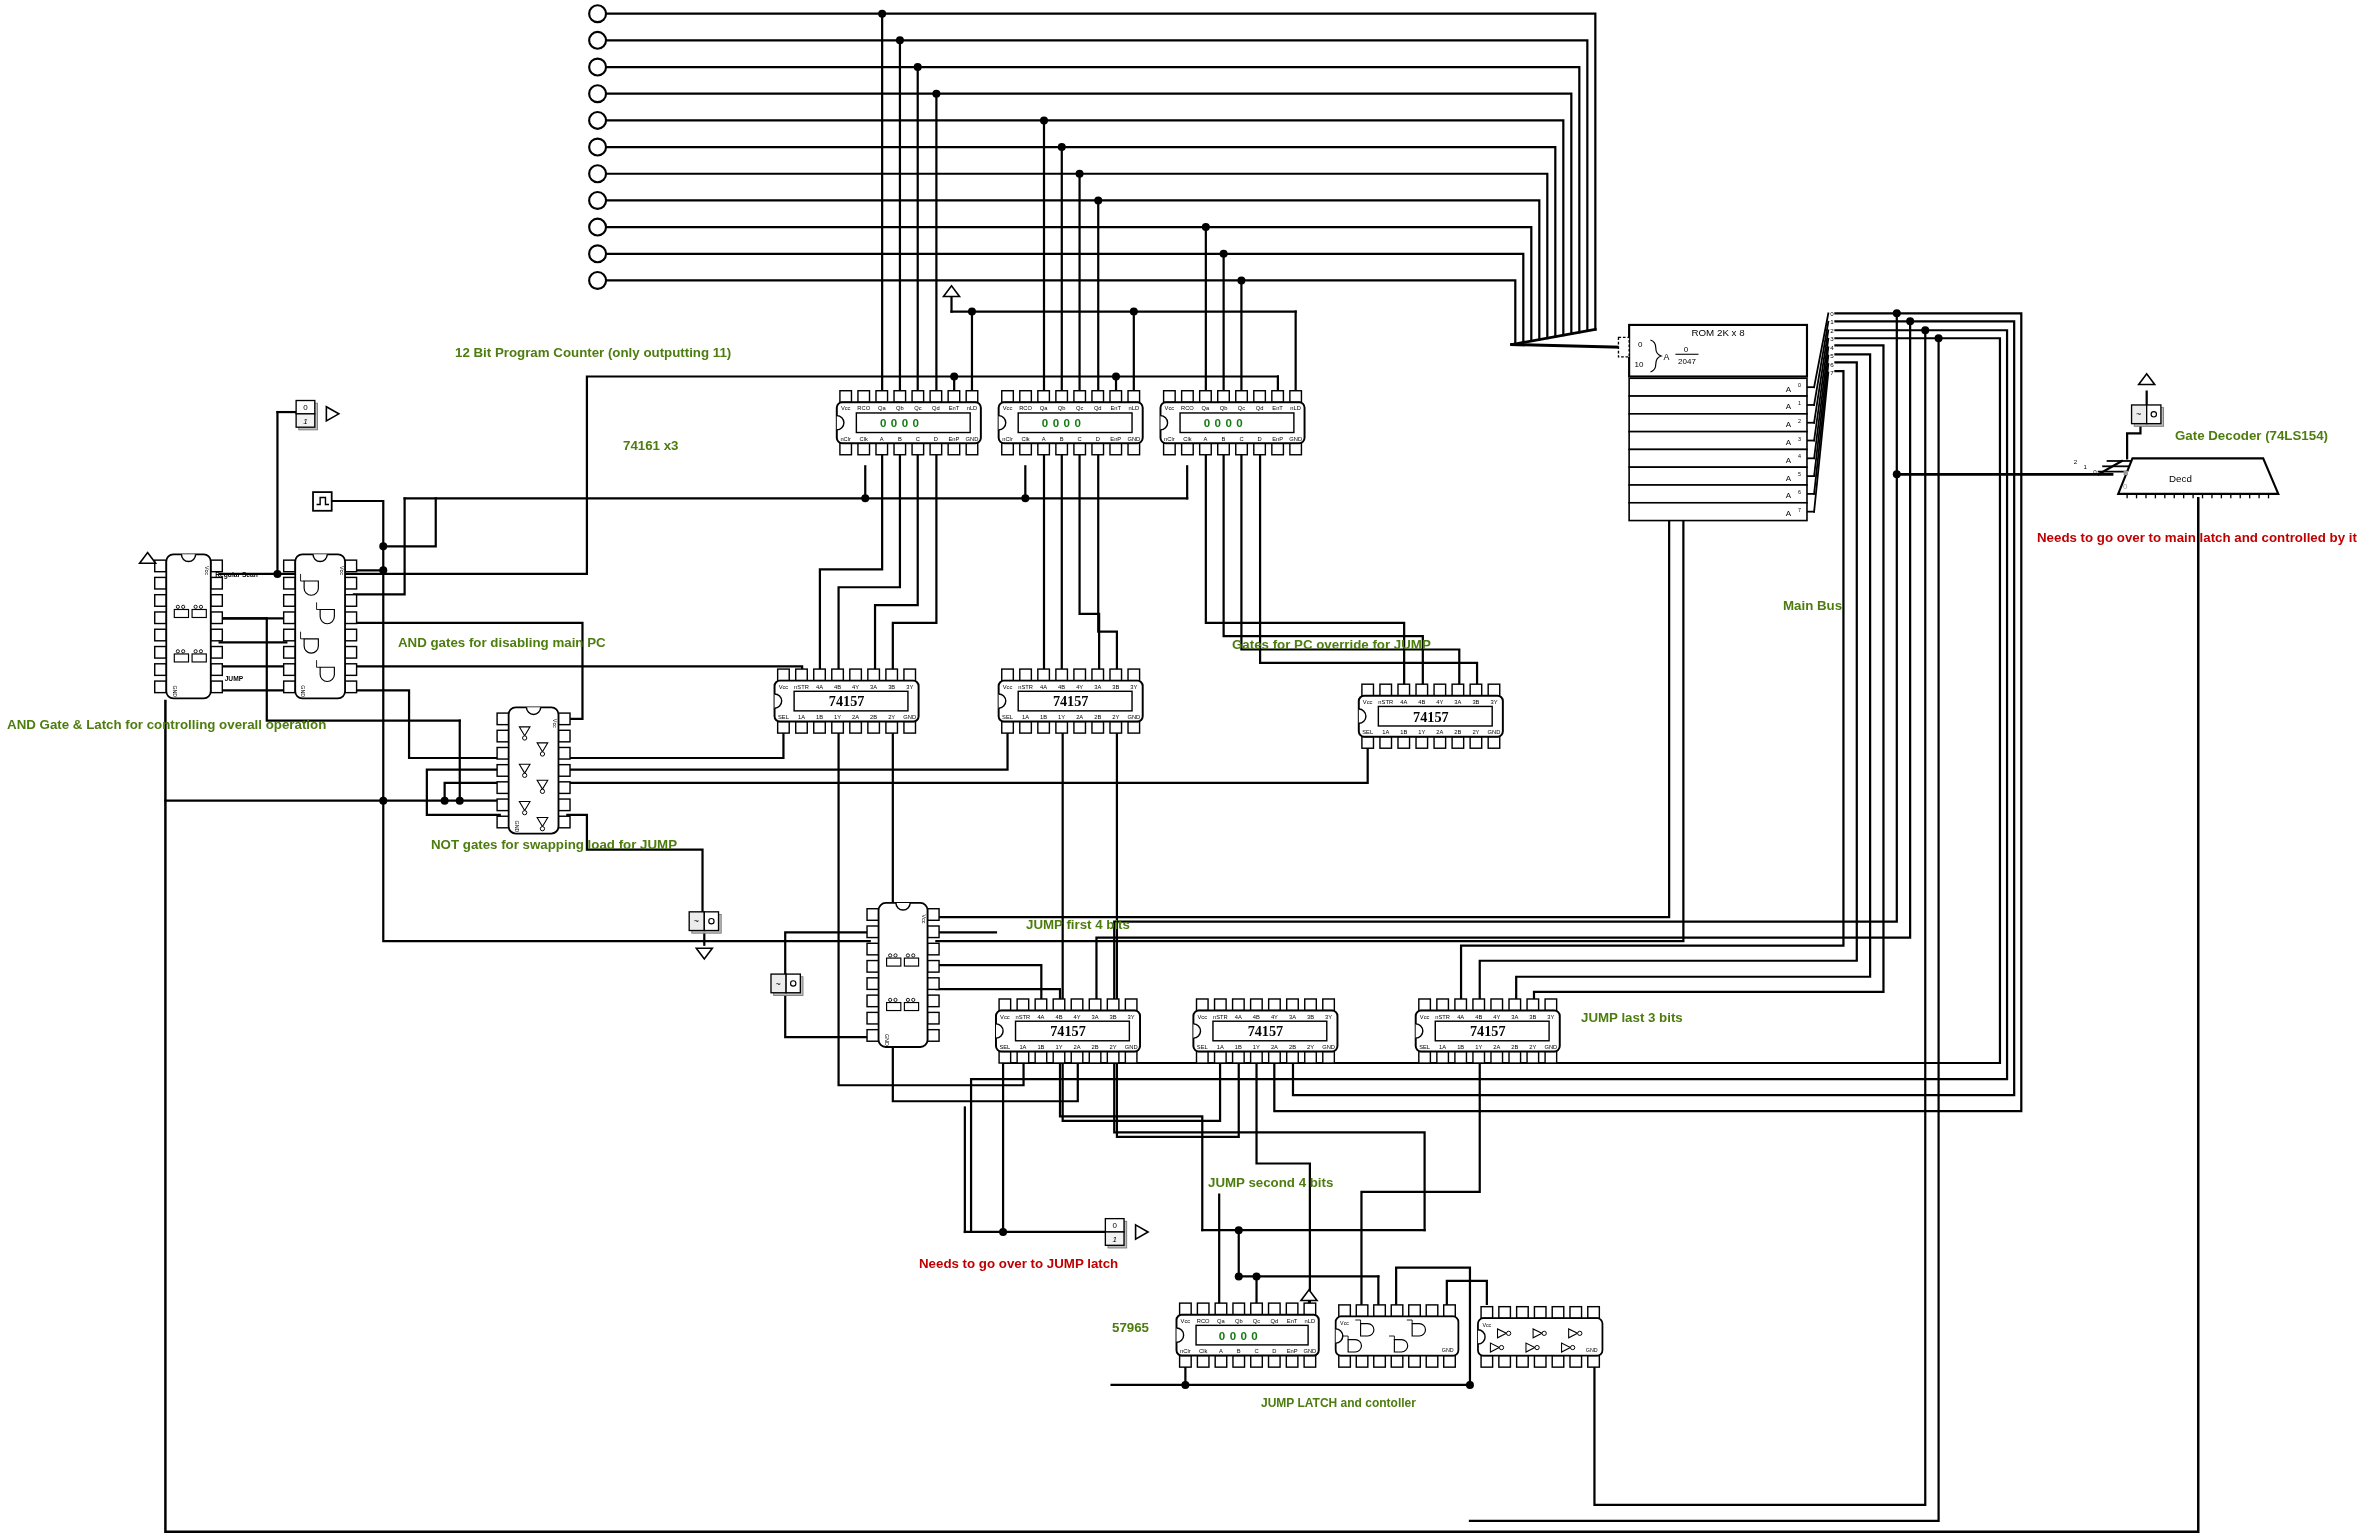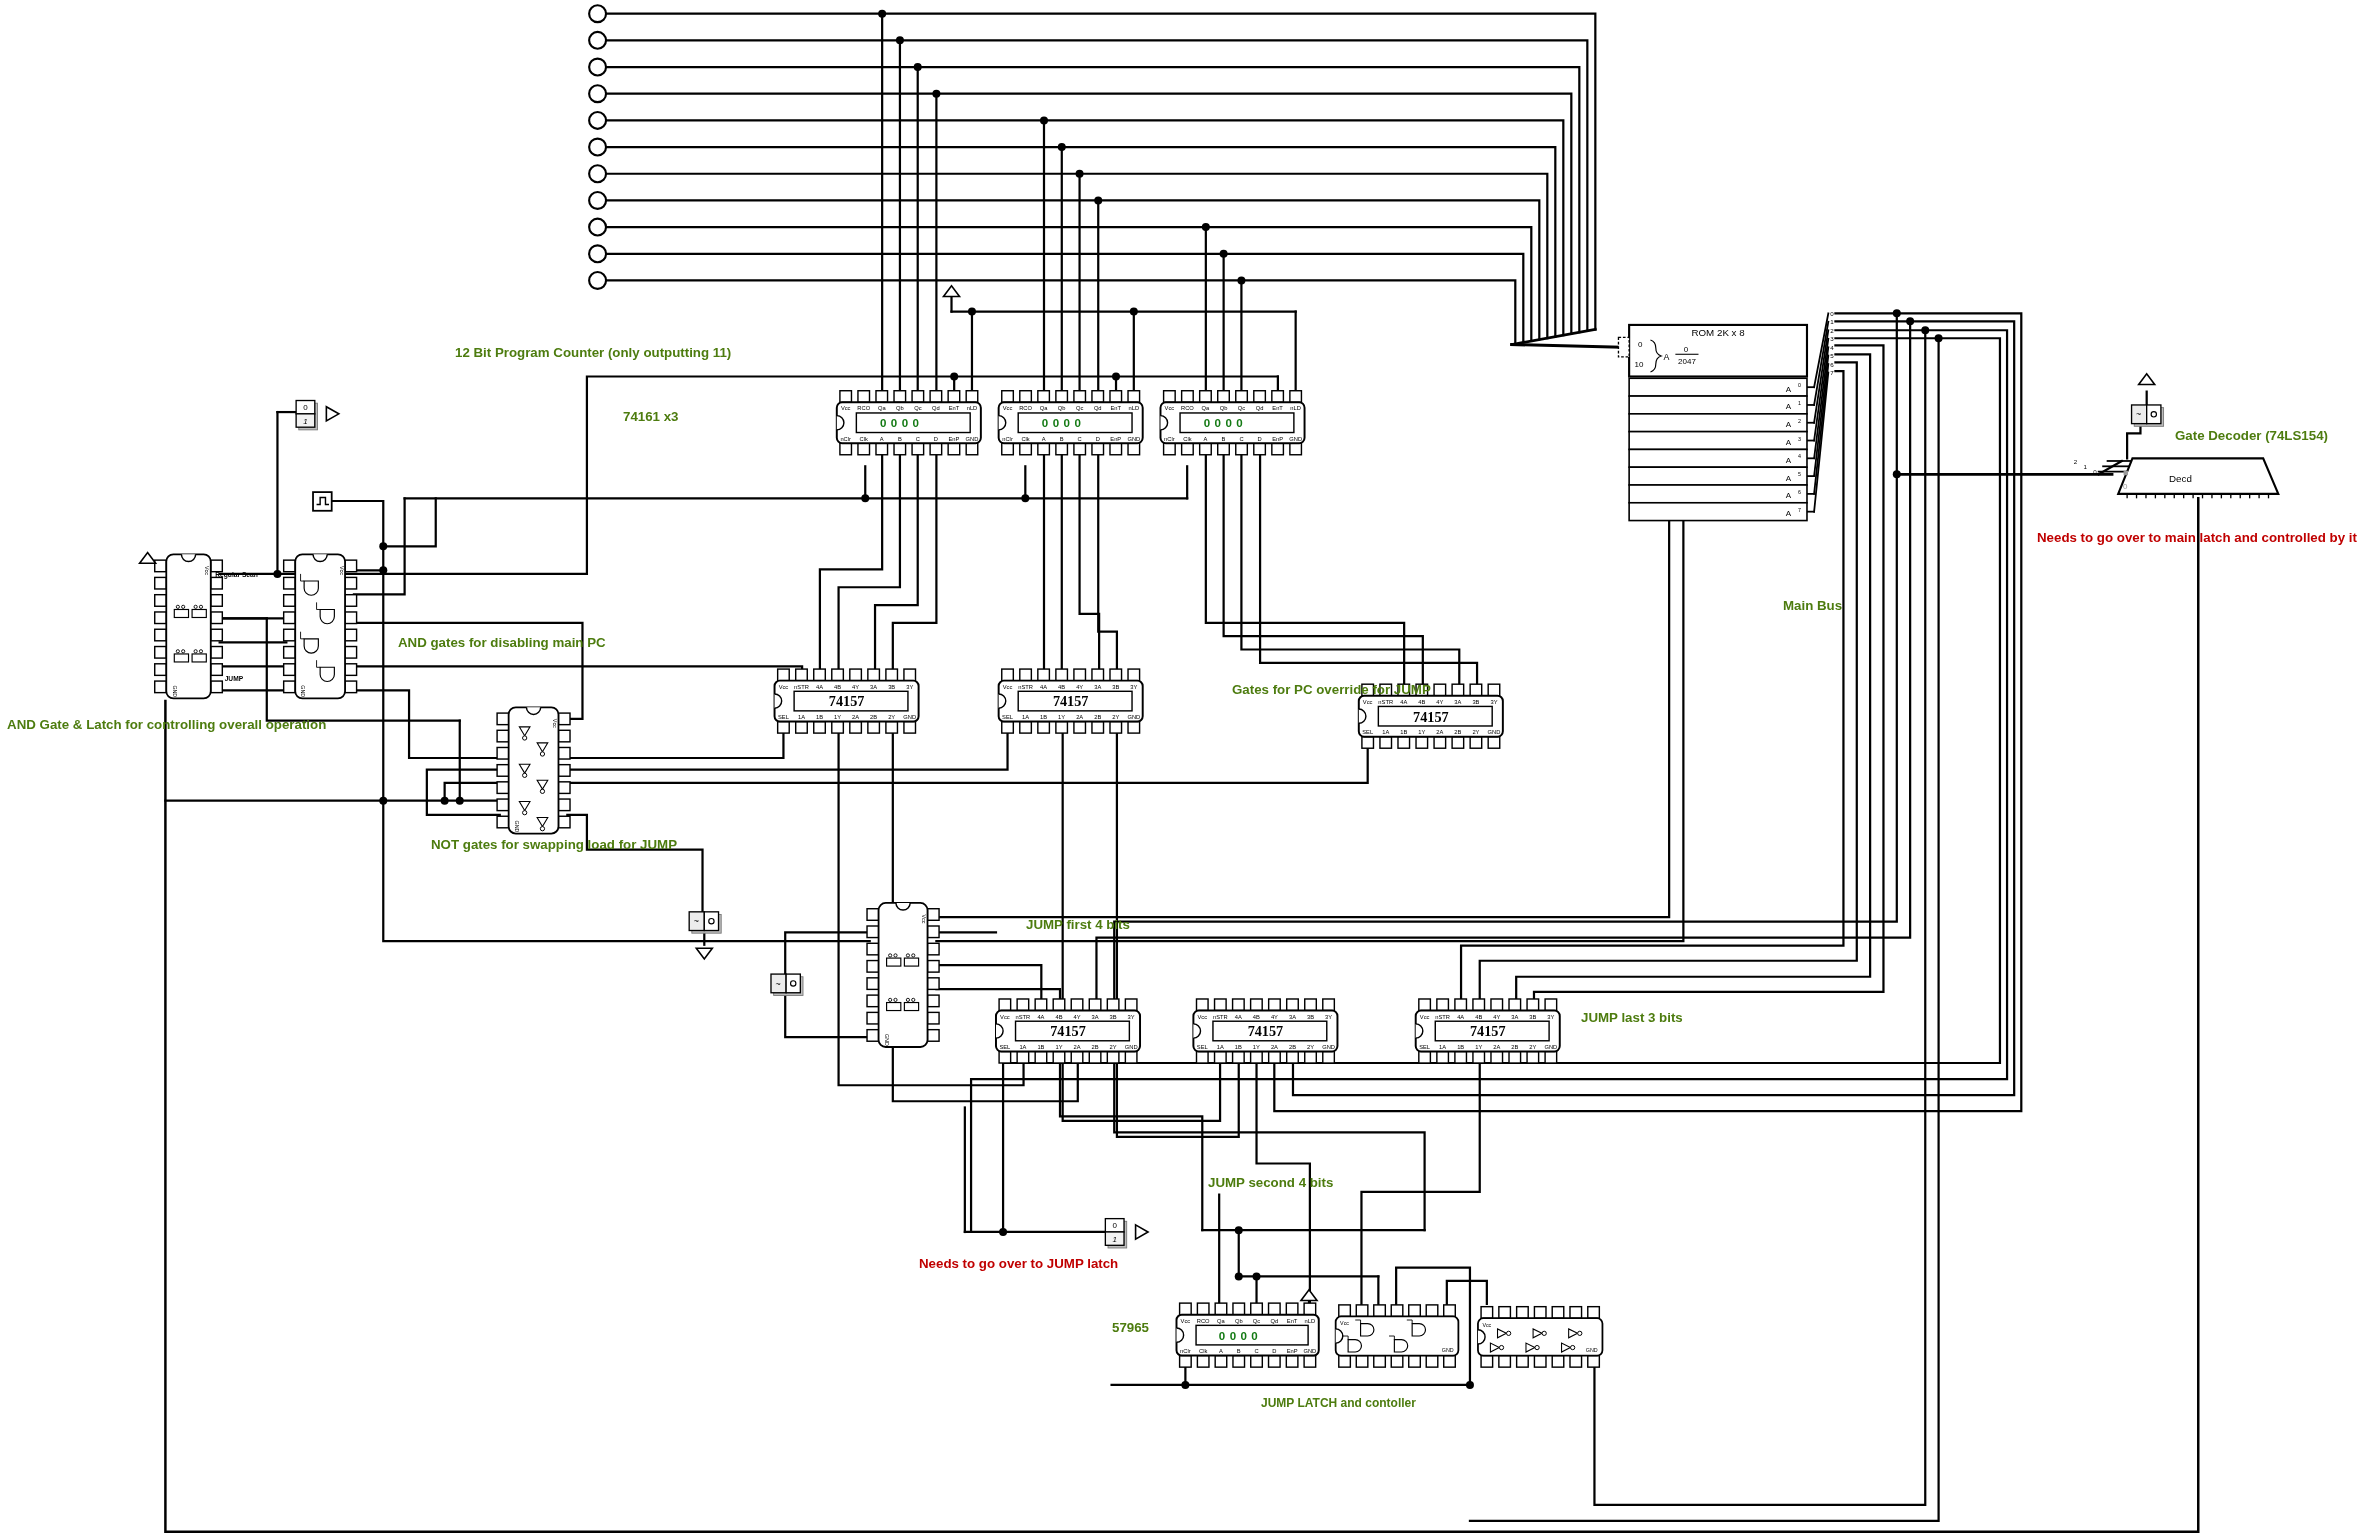--- a/index.html
+++ b/index.html
@@ -829,25 +829,25 @@
       <rect x="884" y="1095" width="16" height="21" fill="#fff" stroke="#000" stroke-width="1.5"></rect>
       <text x="875" y="1109" font-size="10" font-family="&quot;Liberation Sans&quot;,sans-serif" fill="#000" text-anchor="middle" font-weight="normal" transform="">~</text>
       <circle cx="892" cy="1105.5" r="3" fill="none" stroke="#000" stroke-width="1.3"></circle>
       <path d="M 783 1066 L 801 1066 L 792 1078 Z" fill="#fff" stroke="#000" stroke-width="1.8"></path>
       <path d="M 2405 432 L 2423 432 L 2414 420 Z" fill="#fff" stroke="#000" stroke-width="1.8"></path>
       <path d="M 1061 333 L 1079 333 L 1070 321 Z" fill="#fff" stroke="#000" stroke-width="1.8"></path>
       <path d="M 1463 1462 L 1481 1462 L 1472 1450 Z" fill="#fff" stroke="#000" stroke-width="1.8"></path>
     </svg>
 
   <div class="lbl" style="left:455px;top:345px">12 Bit Program Counter (only outputting 11)</div>
-  <div class="lbl" style="left:623px;top:409px">74161 x3</div>
+  <div class="lbl" style="left:623px;top:438px">74161 x3</div>
   <div class="lbl" style="left:398px;top:635px">AND gates for disabling main PC</div>
   <div class="lbl" style="left:7.1px;top:717px">AND Gate &amp; Latch for controlling overall operation</div>
   <div class="lbl" style="left:431px;top:837px">NOT gates for swapping load for JUMP</div>
-  <div class="lbl" style="left:1232px;top:682px">Gates for PC override for JUMP</div>
+  <div class="lbl" style="left:1232px;top:637px">Gates for PC override for JUMP</div>
   <div class="lbl" style="left:1783px;top:598px">Main Bus</div>
   <div class="lbl" style="left:2175px;top:428px">Gate Decoder (74LS154)</div>
   <div class="lbl red" style="left:2037px;top:530px">Needs to go over to main latch and controlled by it</div>
   <div class="lbl" style="left:1026px;top:917px">JUMP first 4 bits</div>
   <div class="lbl" style="left:1581px;top:1010px">JUMP last 3 bits</div>
   <div class="lbl" style="left:1208px;top:1175px">JUMP second 4 bits</div>
   <div class="lbl red" style="left:919px;top:1256px">Needs to go over to JUMP latch</div>
   <div class="lbl" style="left:1112px;top:1320px">57965</div>
   <div class="lbl big" style="left:1261px;top:1396px">JUMP LATCH and contoller</div>
 </div>

